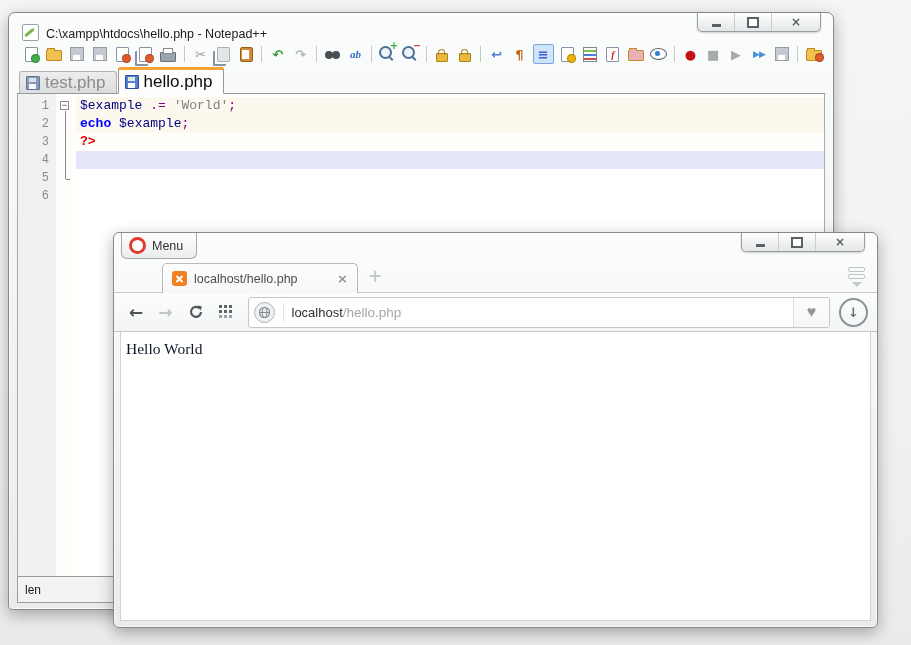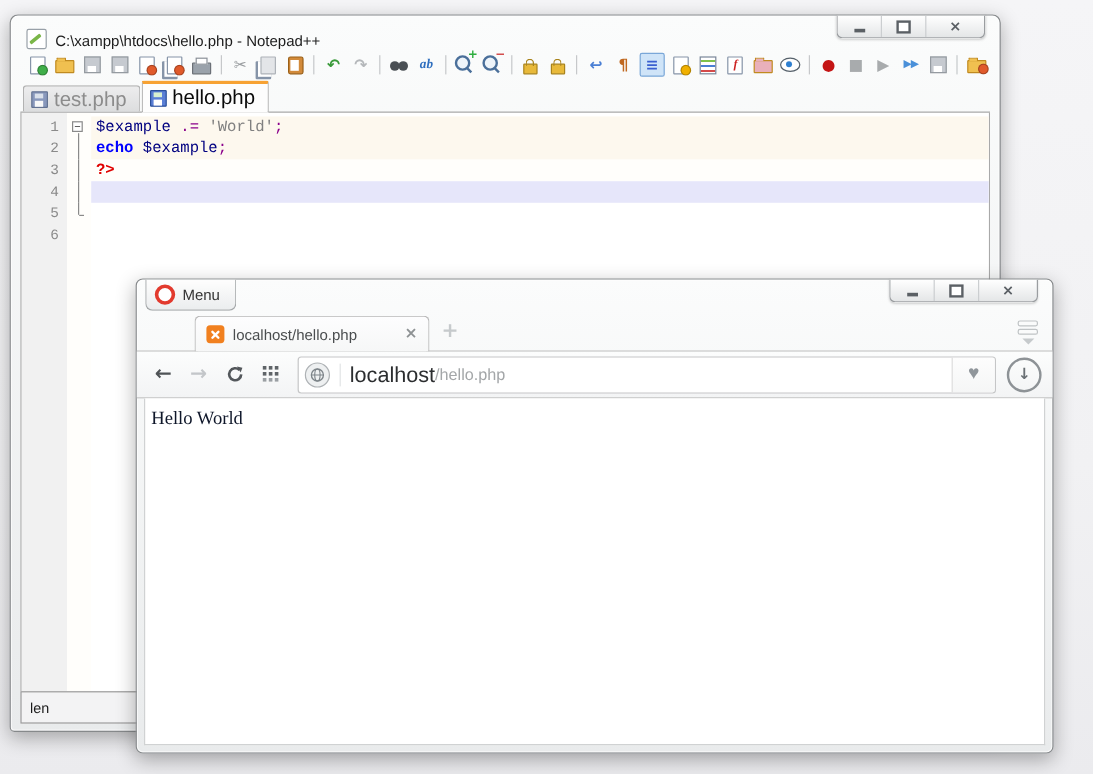--- a/index.html
+++ b/index.html
@@ -127,21 +127,21 @@
   .nav.fwd{color:#c3c6c9;}
   .nav.reload{display:flex;align-items:center;}
   .nav.grid{width:14px;height:14px;position:relative;}
   .dots{position:absolute;left:0;top:0;width:3px;height:3px;background:#5f6468;
         box-shadow:5px 0 #5f6468,10px 0 #5f6468,0 5px #5f6468,5px 5px #5f6468,10px 5px #5f6468,
                    0 10px #9a9fa3,5px 10px #9a9fa3,10px 10px #9a9fa3;}
   .addr{flex:1;height:29px;background:#fff;border:1px solid #c5c6c7;border-radius:3px;display:flex;align-items:center;margin-right:9px;overflow:hidden;}
   .site-badge{width:19px;height:19px;border-radius:50%;background:#eef0f1;border:1px solid #aeb2b5;
               display:flex;align-items:center;justify-content:center;margin-left:5px;flex:none;}
   .addr-div{width:1px;height:19px;background:#e2e4e5;margin:0 8px;flex:none;}
-  .addr-host{font-size:18px;color:#2c2e30;}
+  .addr-host{font-size:13px;color:#2c2e30;}
   .addr-path{font-size:13.5px;color:#a4a7a9;}
   .heart{margin-left:auto;height:100%;width:35px;border-left:1px solid #dcdddd;display:flex;align-items:center;justify-content:center;
          color:#90969b;font-size:16px;background:linear-gradient(#fdfdfd,#f5f6f6);flex:none;}
   .dl{width:25px;height:25px;border:2px solid #8d9296;border-radius:50%;display:flex;align-items:center;justify-content:center;
       color:#6a7074;font:bold 13px/1 "DejaVu Sans",sans-serif;flex:none;}
   .op-content{flex:1;margin:0 6px 6px;background:#fff;border:1px solid #d0d2d3;border-top:none;min-height:0;}
   .page-text{font:15.5px/1.3 "Liberation Serif",serif;color:#0f172a;padding:7px 0 0 5px;}
 </style>
 </head>
 <body>

